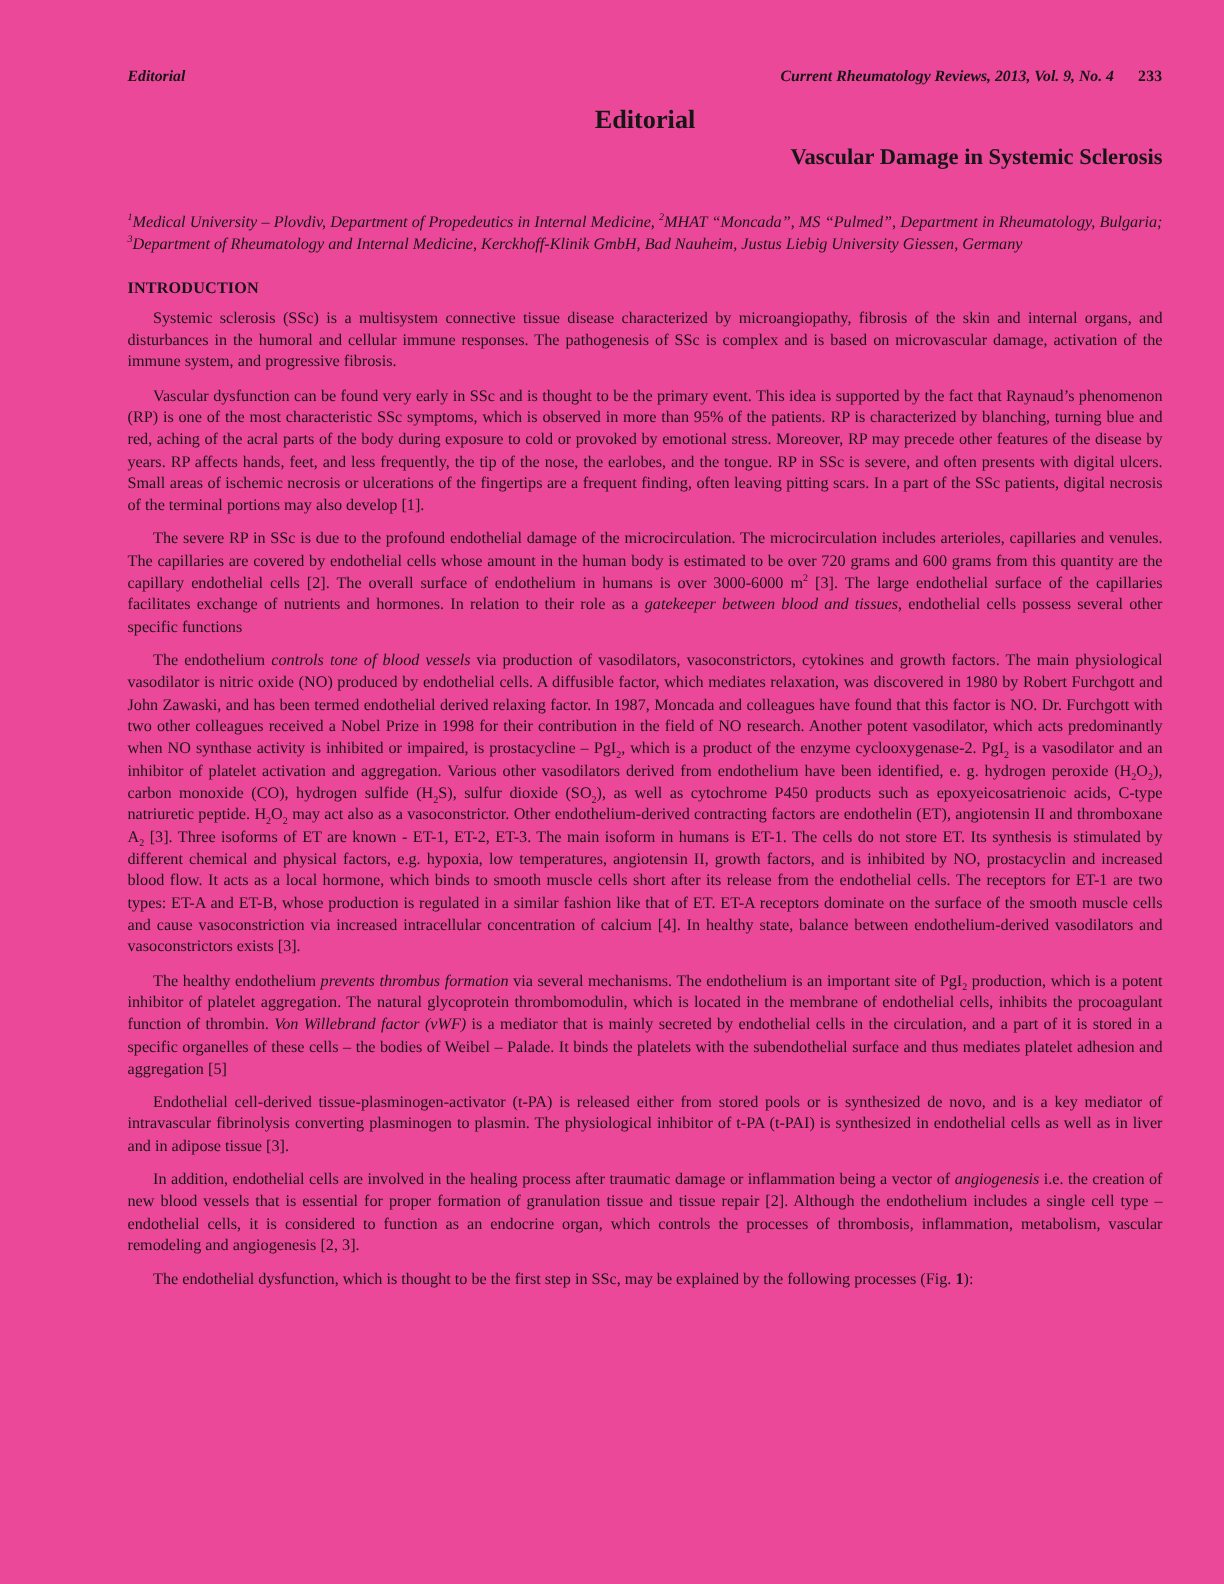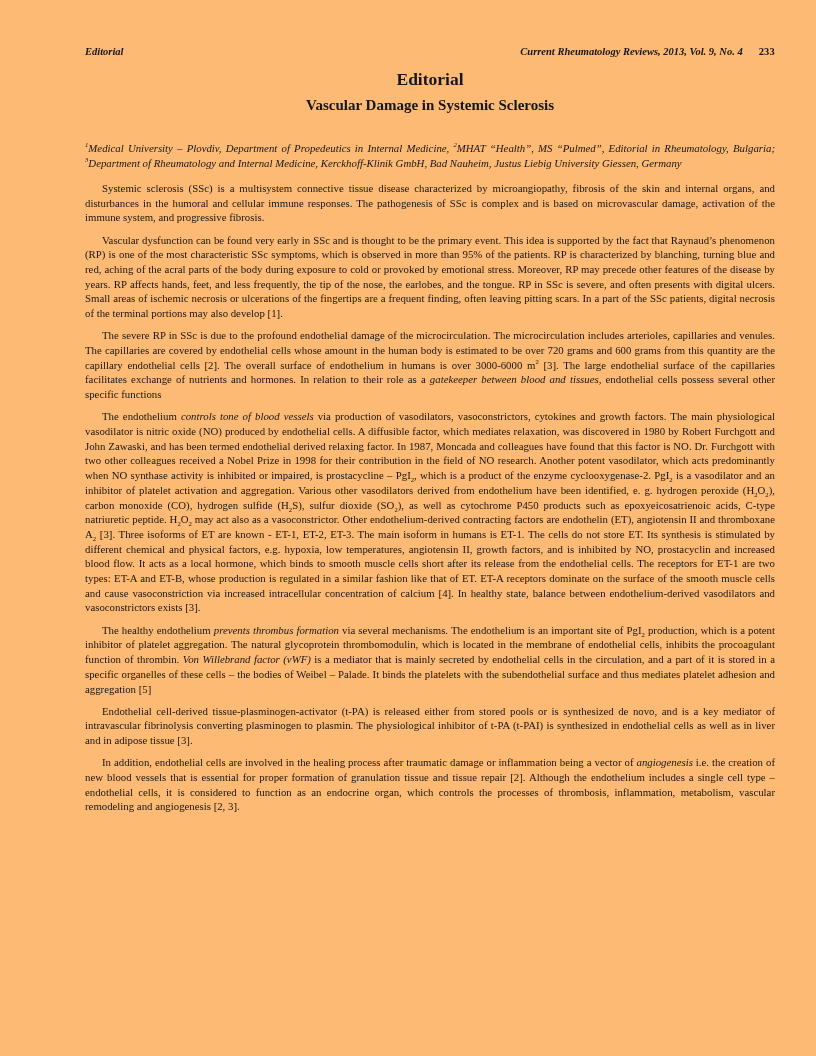--- a/index.html
+++ b/index.html
@@ -1,32 +1,32 @@
 <!DOCTYPE html>
 <html><head>
 <meta charset="utf-8">
 <style>
   html,body{margin:0;padding:0;background:#ffffff;}
   .page{
-    width:816px;height:1056px;background:#fdba74;color:#161616;
+    width:816px;height:1056px;background:#ec4899;color:#161616;
     font-family:"Liberation Serif","DejaVu Serif",serif;
     position:relative;box-sizing:border-box;
     padding:46px 41px 48px 85px;overflow:hidden;
   }
   .running-header{
     display:flex;justify-content:space-between;align-items:baseline;
     font-size:10.5px;font-weight:bold;font-style:italic;margin-bottom:12px;
   }
   .running-header .right{display:flex;align-items:baseline;margin-left:45px;}
   .page-number{font-style:normal;margin-left:16px;letter-spacing:0.2px;text-align:center;}
   .kicker{
     text-align:center;font-size:17.5px;font-weight:bold;margin:12px 0 7px 0;
   }
   .article-title{
-    text-align:center;font-size:15px;font-weight:bold;margin:0 0 22px 0;
+    text-align:right;font-size:15px;font-weight:bold;margin:0 0 22px 0;
   }
   .authors{font-size:13px;margin:12px 0 0 0;}
   .affiliation{
     font-size:10.8px;font-style:italic;line-height:15px;
     text-align:justify;margin:27px 0 0 0;
   }
   .article-body{margin-top:10px;}
   .section-heading{
     font-size:10.8px;font-weight:bold;margin:15px 0 7px 0;letter-spacing:0.1px;
   }
@@ -50,25 +50,27 @@
       <span>Current Rheumatology Reviews, 2013, Vol. 9, No. 4</span>
       <span class="page-number">233</span>
     </span>
   </div>
 
   <div class="kicker">Editorial</div>
 
   <h1 class="article-title" style="font-size:15px;">Vascular Damage in Systemic Sclerosis</h1>
 
 
-  <div class="affiliation"><sup>1</sup><span>Medical University – Plovdiv, Department of Propedeutics in Internal Medicine, </span><sup>2</sup><span>MHAT “Health”, MS “Pulmed”, Editorial in Rheumatology, Bulgaria; </span><sup>3</sup><span>Department of Rheumatology and Internal Medicine, Kerckhoff-Klinik GmbH, Bad Nauheim, Justus Liebig University Giessen, Germany</span></div>
+  <div class="affiliation"><sup>1</sup><span>Medical University – Plovdiv, Department of Propedeutics in Internal Medicine, </span><sup>2</sup><span>MHAT “Moncada”, MS “Pulmed”, Department in Rheumatology, Bulgaria; </span><sup>3</sup><span>Department of Rheumatology and Internal Medicine, Kerckhoff-Klinik GmbH, Bad Nauheim, Justus Liebig University Giessen, Germany</span></div>
 
   <div class="article-body" id="article-body">
+      <h2 class="section-heading"><span>INTRODUCTION</span></h2>
       <p class="body-para"><span>Systemic sclerosis (SSc) is a multisystem connective tissue disease characterized by microangiopathy, fibrosis of the skin and internal organs, and disturbances in the humoral and cellular immune responses. The pathogenesis of SSc is complex and is based on microvascular damage, activation of the immune system, and progressive fibrosis.</span></p>
       <p class="body-para"><span>Vascular dysfunction can be found very early in SSc and is thought to be the primary event. This idea is supported by the fact that Raynaud’s phenomenon (RP) is one of the most characteristic SSc symptoms, which is observed in more than 95% of the patients. RP is characterized by blanching, turning blue and red, aching of the acral parts of the body during exposure to cold or provoked by emotional stress. Moreover, RP may precede other features of the disease by years. RP affects hands, feet, and less frequently, the tip of the nose, the earlobes, and the tongue. RP in SSc is severe, and often presents with digital ulcers. Small areas of ischemic necrosis or ulcerations of the fingertips are a frequent finding, often leaving pitting scars. In a part of the SSc patients, digital necrosis of the terminal portions may also develop [1].</span></p>
       <p class="body-para"><span>The severe RP in SSc is due to the profound endothelial damage of the microcirculation. The microcirculation includes arterioles, capillaries and venules. The capillaries are covered by endothelial cells whose amount in the human body is estimated to be over 720 grams and 600 grams from this quantity are the capillary endothelial cells [2]. The overall surface of endothelium in humans is over 3000-6000 m</span><sup>2</sup><span> [3]. The large endothelial surface of the capillaries facilitates exchange of nutrients and hormones. In relation to their role as a </span><em>gatekeeper between blood and tissues</em><span>, endothelial cells possess several other specific functions</span></p>
       <p class="body-para"><span>The endothelium </span><em>controls tone of blood vessels</em><span> via production of vasodilators, vasoconstrictors, cytokines and growth factors. The main physiological vasodilator is nitric oxide (NO) produced by endothelial cells. A diffusible factor, which mediates relaxation, was discovered in 1980 by Robert Furchgott and John Zawaski, and has been termed endothelial derived relaxing factor. In 1987, Moncada and colleagues have found that this factor is NO. Dr. Furchgott with two other colleagues received a Nobel Prize in 1998 for their contribution in the field of NO research. Another potent vasodilator, which acts predominantly when NO synthase activity is inhibited or impaired, is prostacycline – PgI</span><sub>2</sub><span>, which is a product of the enzyme cyclooxygenase-2. PgI</span><sub>2</sub><span> is a vasodilator and an inhibitor of platelet activation and aggregation. Various other vasodilators derived from endothelium have been identified, e. g. hydrogen peroxide (H</span><sub>2</sub><span>O</span><sub>2</sub><span>), carbon monoxide (CO), hydrogen sulfide (H</span><sub>2</sub><span>S), sulfur dioxide (SO</span><sub>2</sub><span>), as well as cytochrome P450 products such as epoxyeicosatrienoic acids, C-type natriuretic peptide. H</span><sub>2</sub><span>O</span><sub>2</sub><span> may act also as a vasoconstrictor. Other endothelium-derived contracting factors are endothelin (ET), angiotensin II and thromboxane A</span><sub>2</sub><span> [3]. Three isoforms of ET are known - ET-1, ET-2, ET-3. The main isoform in humans is ET-1. The cells do not store ET. Its synthesis is stimulated by different chemical and physical factors, e.g. hypoxia, low temperatures, angiotensin II, growth factors, and is inhibited by NO, prostacyclin and increased blood flow. It acts as a local hormone, which binds to smooth muscle cells short after its release from the endothelial cells. The receptors for ET-1 are two types: ET-A and ET-B, whose production is regulated in a similar fashion like that of ET. ET-A receptors dominate on the surface of the smooth muscle cells and cause vasoconstriction via increased intracellular concentration of calcium [4]. In healthy state, balance between endothelium-derived vasodilators and vasoconstrictors exists [3].</span></p>
       <p class="body-para"><span>The healthy endothelium </span><em>prevents thrombus formation</em><span> via several mechanisms. The endothelium is an important site of PgI</span><sub>2</sub><span> production, which is a potent inhibitor of platelet aggregation. The natural glycoprotein thrombomodulin, which is located in the membrane of endothelial cells, inhibits the procoagulant function of thrombin. </span><em>Von Willebrand factor (vWF)</em><span> is a mediator that is mainly secreted by endothelial cells in the circulation, and a part of it is stored in a specific organelles of these cells – the bodies of Weibel – Palade. It binds the platelets with the subendothelial surface and thus mediates platelet adhesion and aggregation [5]</span></p>
       <p class="body-para"><span>Endothelial cell-derived tissue-plasminogen-activator (t-PA) is released either from stored pools or is synthesized de novo, and is a key mediator of intravascular fibrinolysis converting plasminogen to plasmin. The physiological inhibitor of t-PA (t-PAI) is synthesized in endothelial cells as well as in liver and in adipose tissue [3].</span></p>
       <p class="body-para"><span>In addition, endothelial cells are involved in the healing process after traumatic damage or inflammation being a vector of </span><em>angiogenesis</em><span> i.e. the creation of new blood vessels that is essential for proper formation of granulation tissue and tissue repair [2]. Although the endothelium includes a single cell type – endothelial cells, it is considered to function as an endocrine organ, which controls the processes of thrombosis, inflammation, metabolism, vascular remodeling and angiogenesis [2, 3].</span></p>
+      <p class="body-para"><span>The endothelial dysfunction, which is thought to be the first step in SSc, may be explained by the following processes (Fig. </span><strong>1</strong><span>):</span></p>
     </div>
 
 </div>
 
 </body></html>

